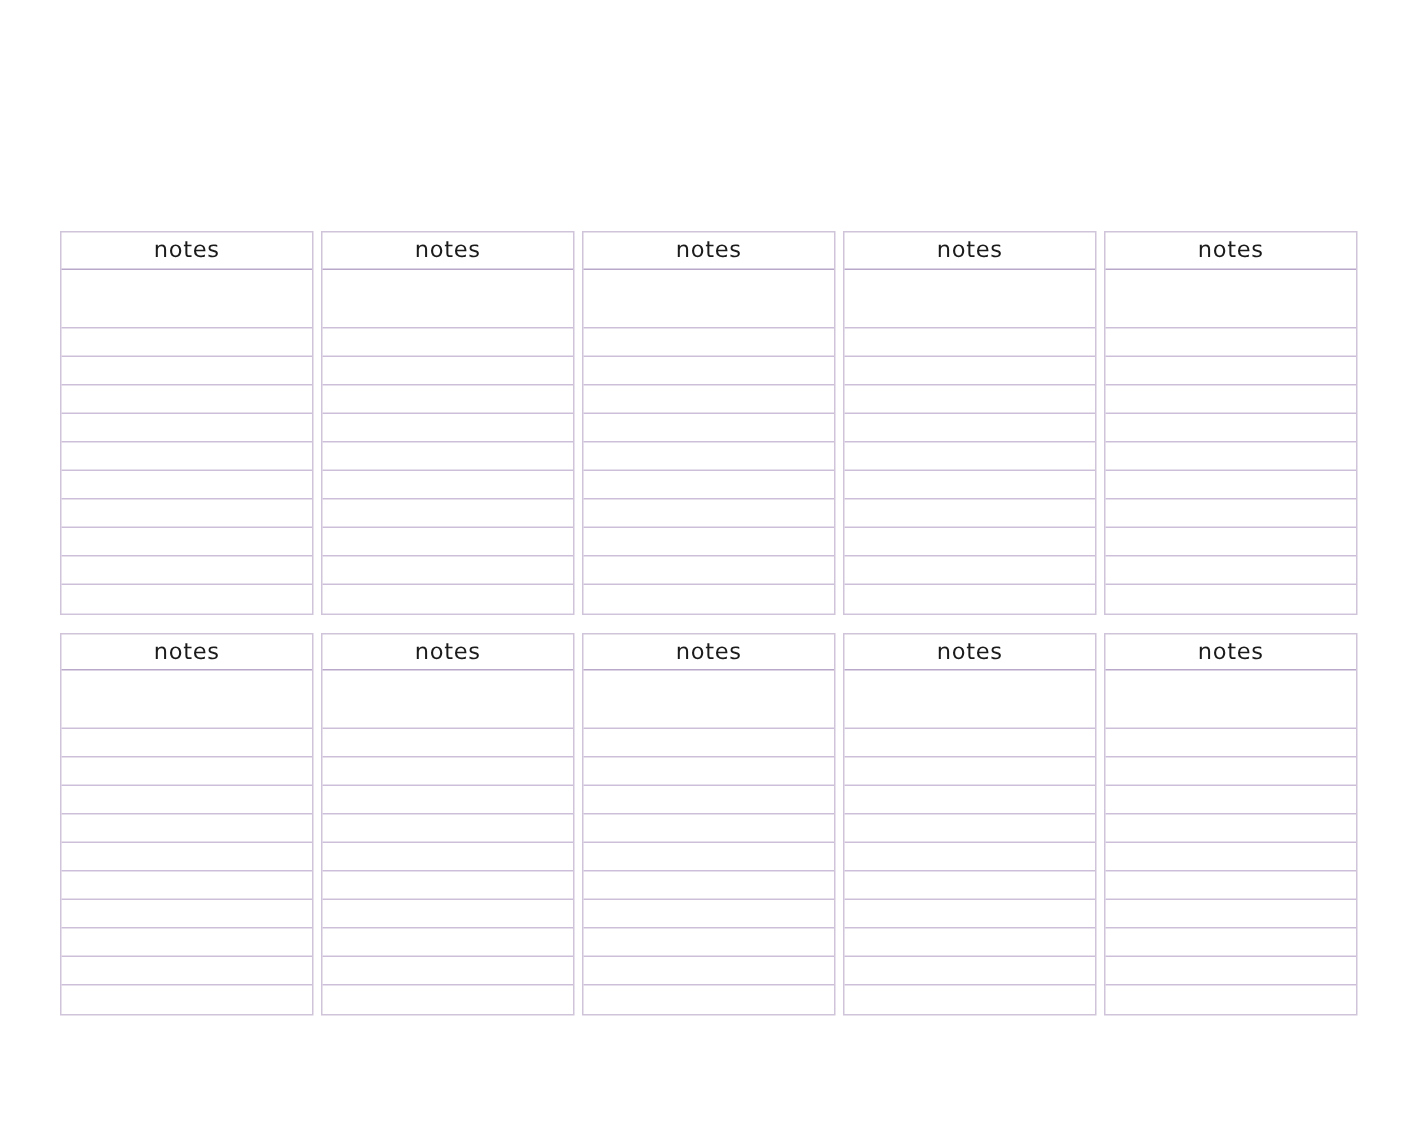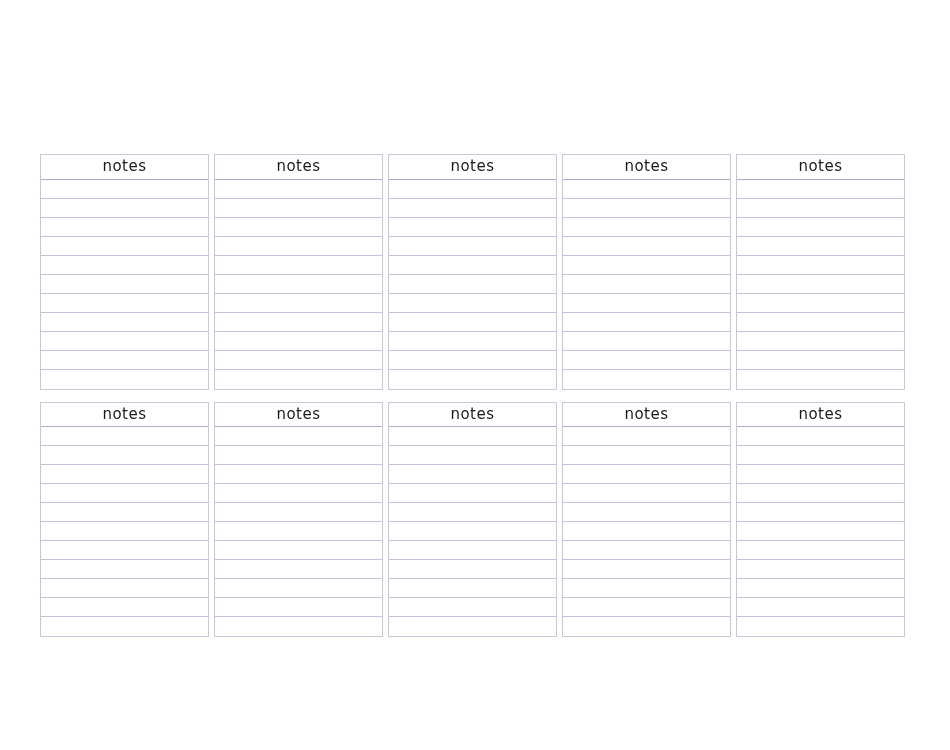--- a/index.html
+++ b/index.html
@@ -37,20 +37,21 @@
   }
 
   .note-card {
     width: 169px;
     box-sizing: border-box;
     background: #ffffff;
     border: 1px solid #cfc4da;
     padding: 0;
     display: flex;
     flex-direction: column;
+    gap: 20px;
   }
 
   .note-title {
     text-align: center;
     font-size: 15px;
     color: #1b1b1b;
     letter-spacing: 0.5px;
     padding: 3px 0 4px 0;
     font-family: "DejaVu Sans", sans-serif;
     line-height: 1.1;

